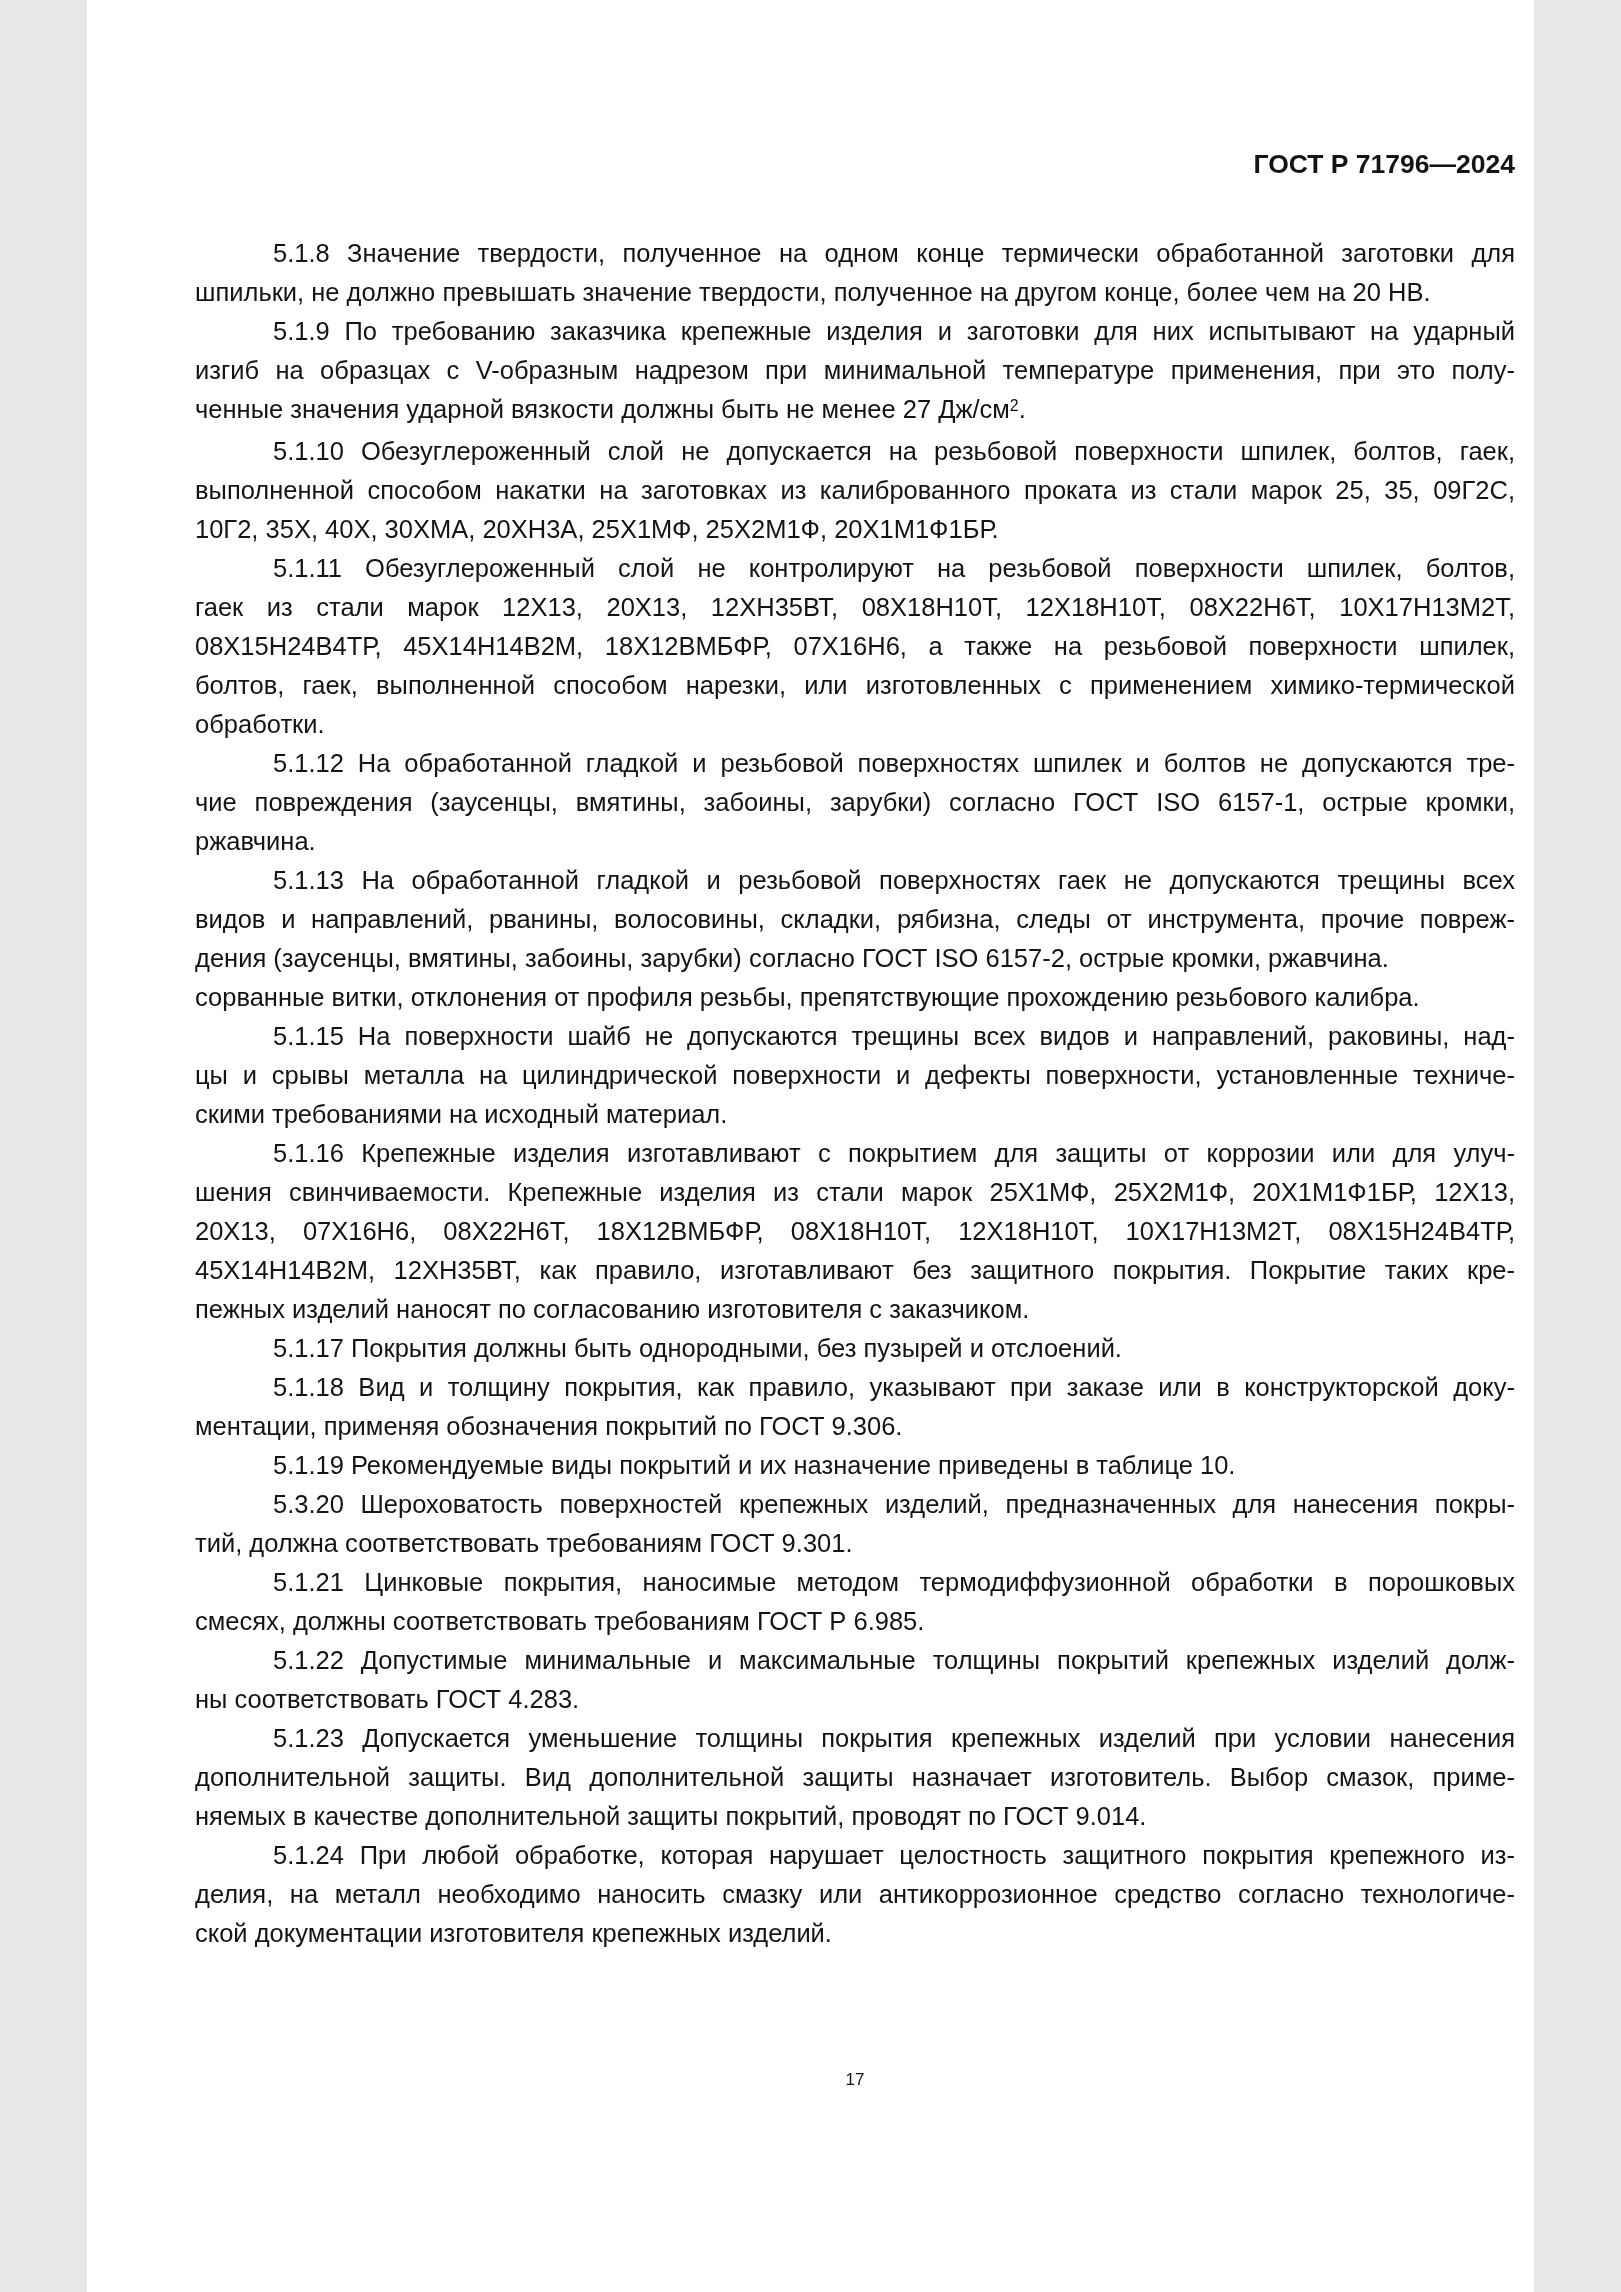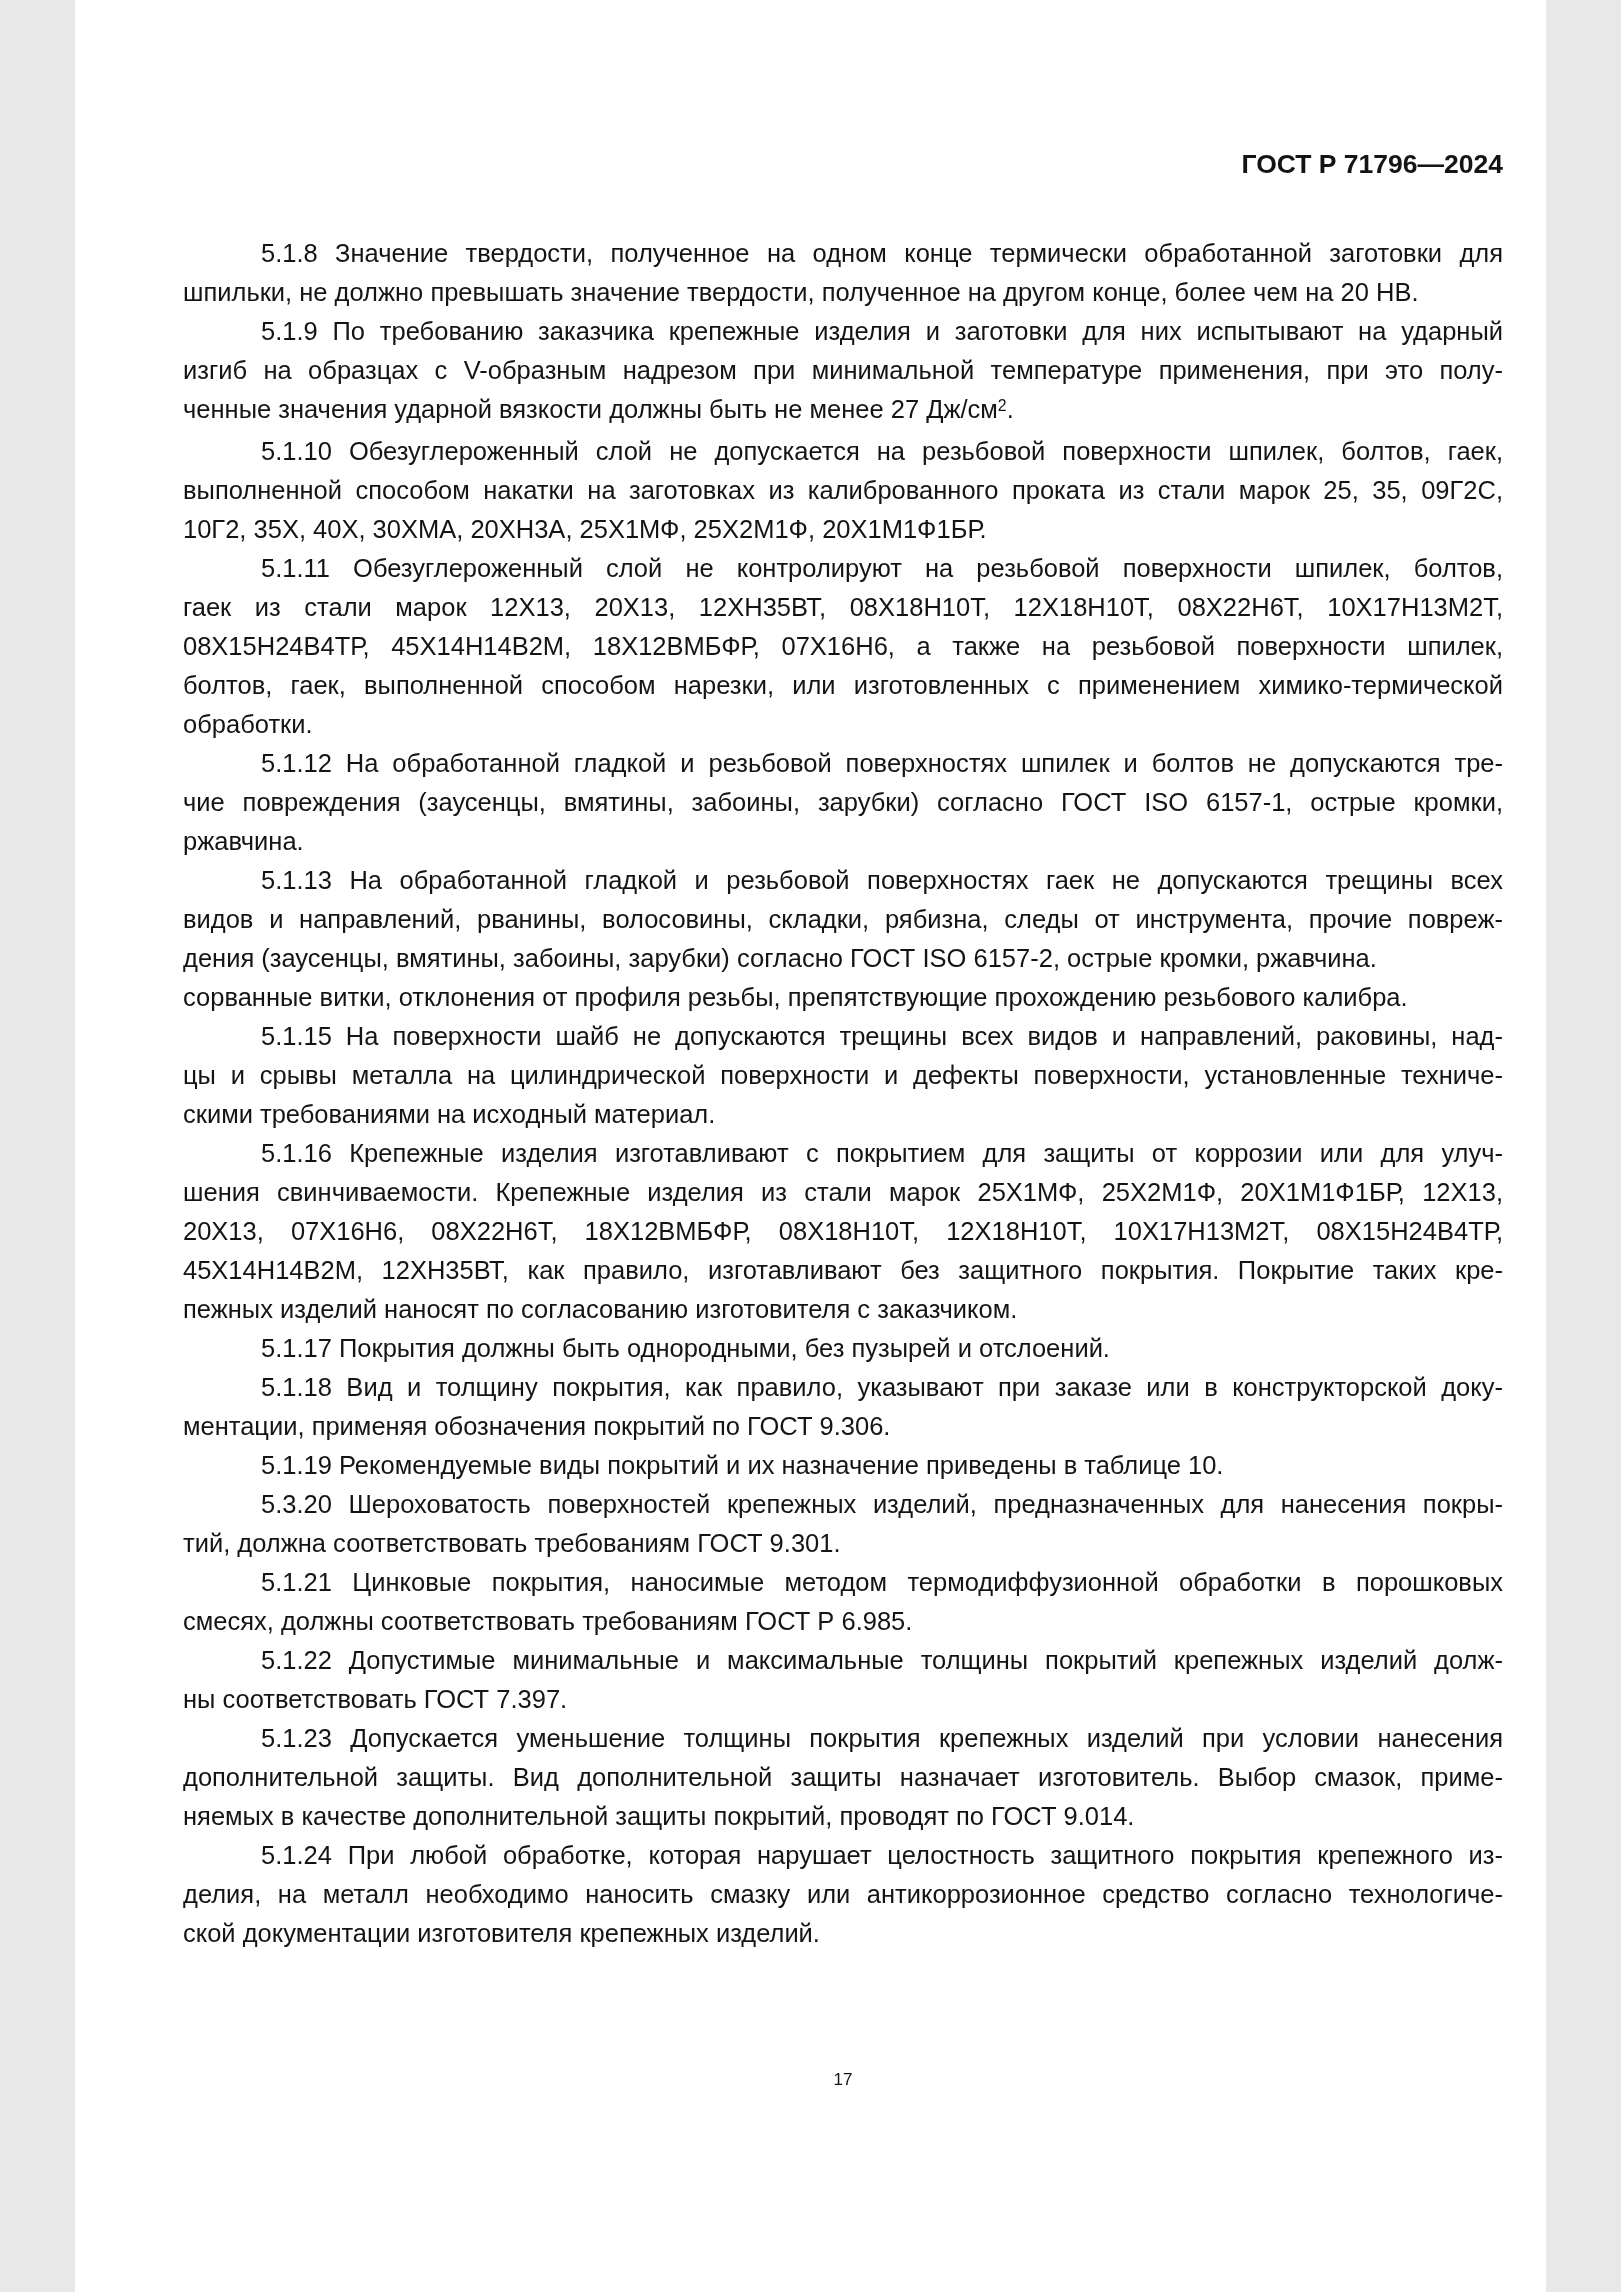--- a/index.html
+++ b/index.html
@@ -5,21 +5,20 @@
   html,body{margin:0;padding:0;background:#e8e8e8;}
   .page{
     position:relative;
     width:1447px;
     height:2293px;
     background:#ffffff;
     font-family:"Liberation Sans", sans-serif;
     color:#141414;
     overflow:hidden;
     margin:0 auto;
-    padding-left:24px;
   }
   .running-header{
     position:absolute;
     top:150px;
     left:108px;
     width:1320px;
     text-align:right;
     font-weight:700;
     font-size:26.5px;
     line-height:29px;
@@ -98,21 +97,21 @@
       <div class="tl">пежных изделий наносят по согласованию изготовителя с заказчиком.</div>
       <div class="tl first">5.1.17 Покрытия должны быть однородными, без пузырей и отслоений.</div>
       <div class="tl first j">5.1.18 Вид и толщину покрытия, как правило, указывают при заказе или в конструкторской доку-</div>
       <div class="tl">ментации, применяя обозначения покрытий по ГОСТ 9.306.</div>
       <div class="tl first">5.1.19 Рекомендуемые виды покрытий и их назначение приведены в таблице 10.</div>
       <div class="tl first j">5.3.20 Шероховатость поверхностей крепежных изделий, предназначенных для нанесения покры-</div>
       <div class="tl">тий, должна соответствовать требованиям ГОСТ 9.301.</div>
       <div class="tl first j">5.1.21 Цинковые покрытия, наносимые методом термодиффузионной обработки в порошковых</div>
       <div class="tl">смесях, должны соответствовать требованиям ГОСТ Р 6.985.</div>
       <div class="tl first j">5.1.22 Допустимые минимальные и максимальные толщины покрытий крепежных изделий долж-</div>
-      <div class="tl">ны соответствовать ГОСТ 7.397.</div>
+      <div class="tl">ны соответствовать ГОСТ 4.283.</div>
       <div class="tl first j">5.1.23 Допускается уменьшение толщины покрытия крепежных изделий при условии нанесения</div>
       <div class="tl j">дополнительной защиты. Вид дополнительной защиты назначает изготовитель. Выбор смазок, приме-</div>
       <div class="tl">няемых в качестве дополнительной защиты покрытий, проводят по ГОСТ 9.014.</div>
       <div class="tl first j">5.1.24 При любой обработке, которая нарушает целостность защитного покрытия крепежного из-</div>
       <div class="tl j">делия, на металл необходимо наносить смазку или антикоррозионное средство согласно технологиче-</div>
       <div class="tl">ской документации изготовителя крепежных изделий.</div>
     </div>
 
   <div class="page-number">17</div>
 </div>

